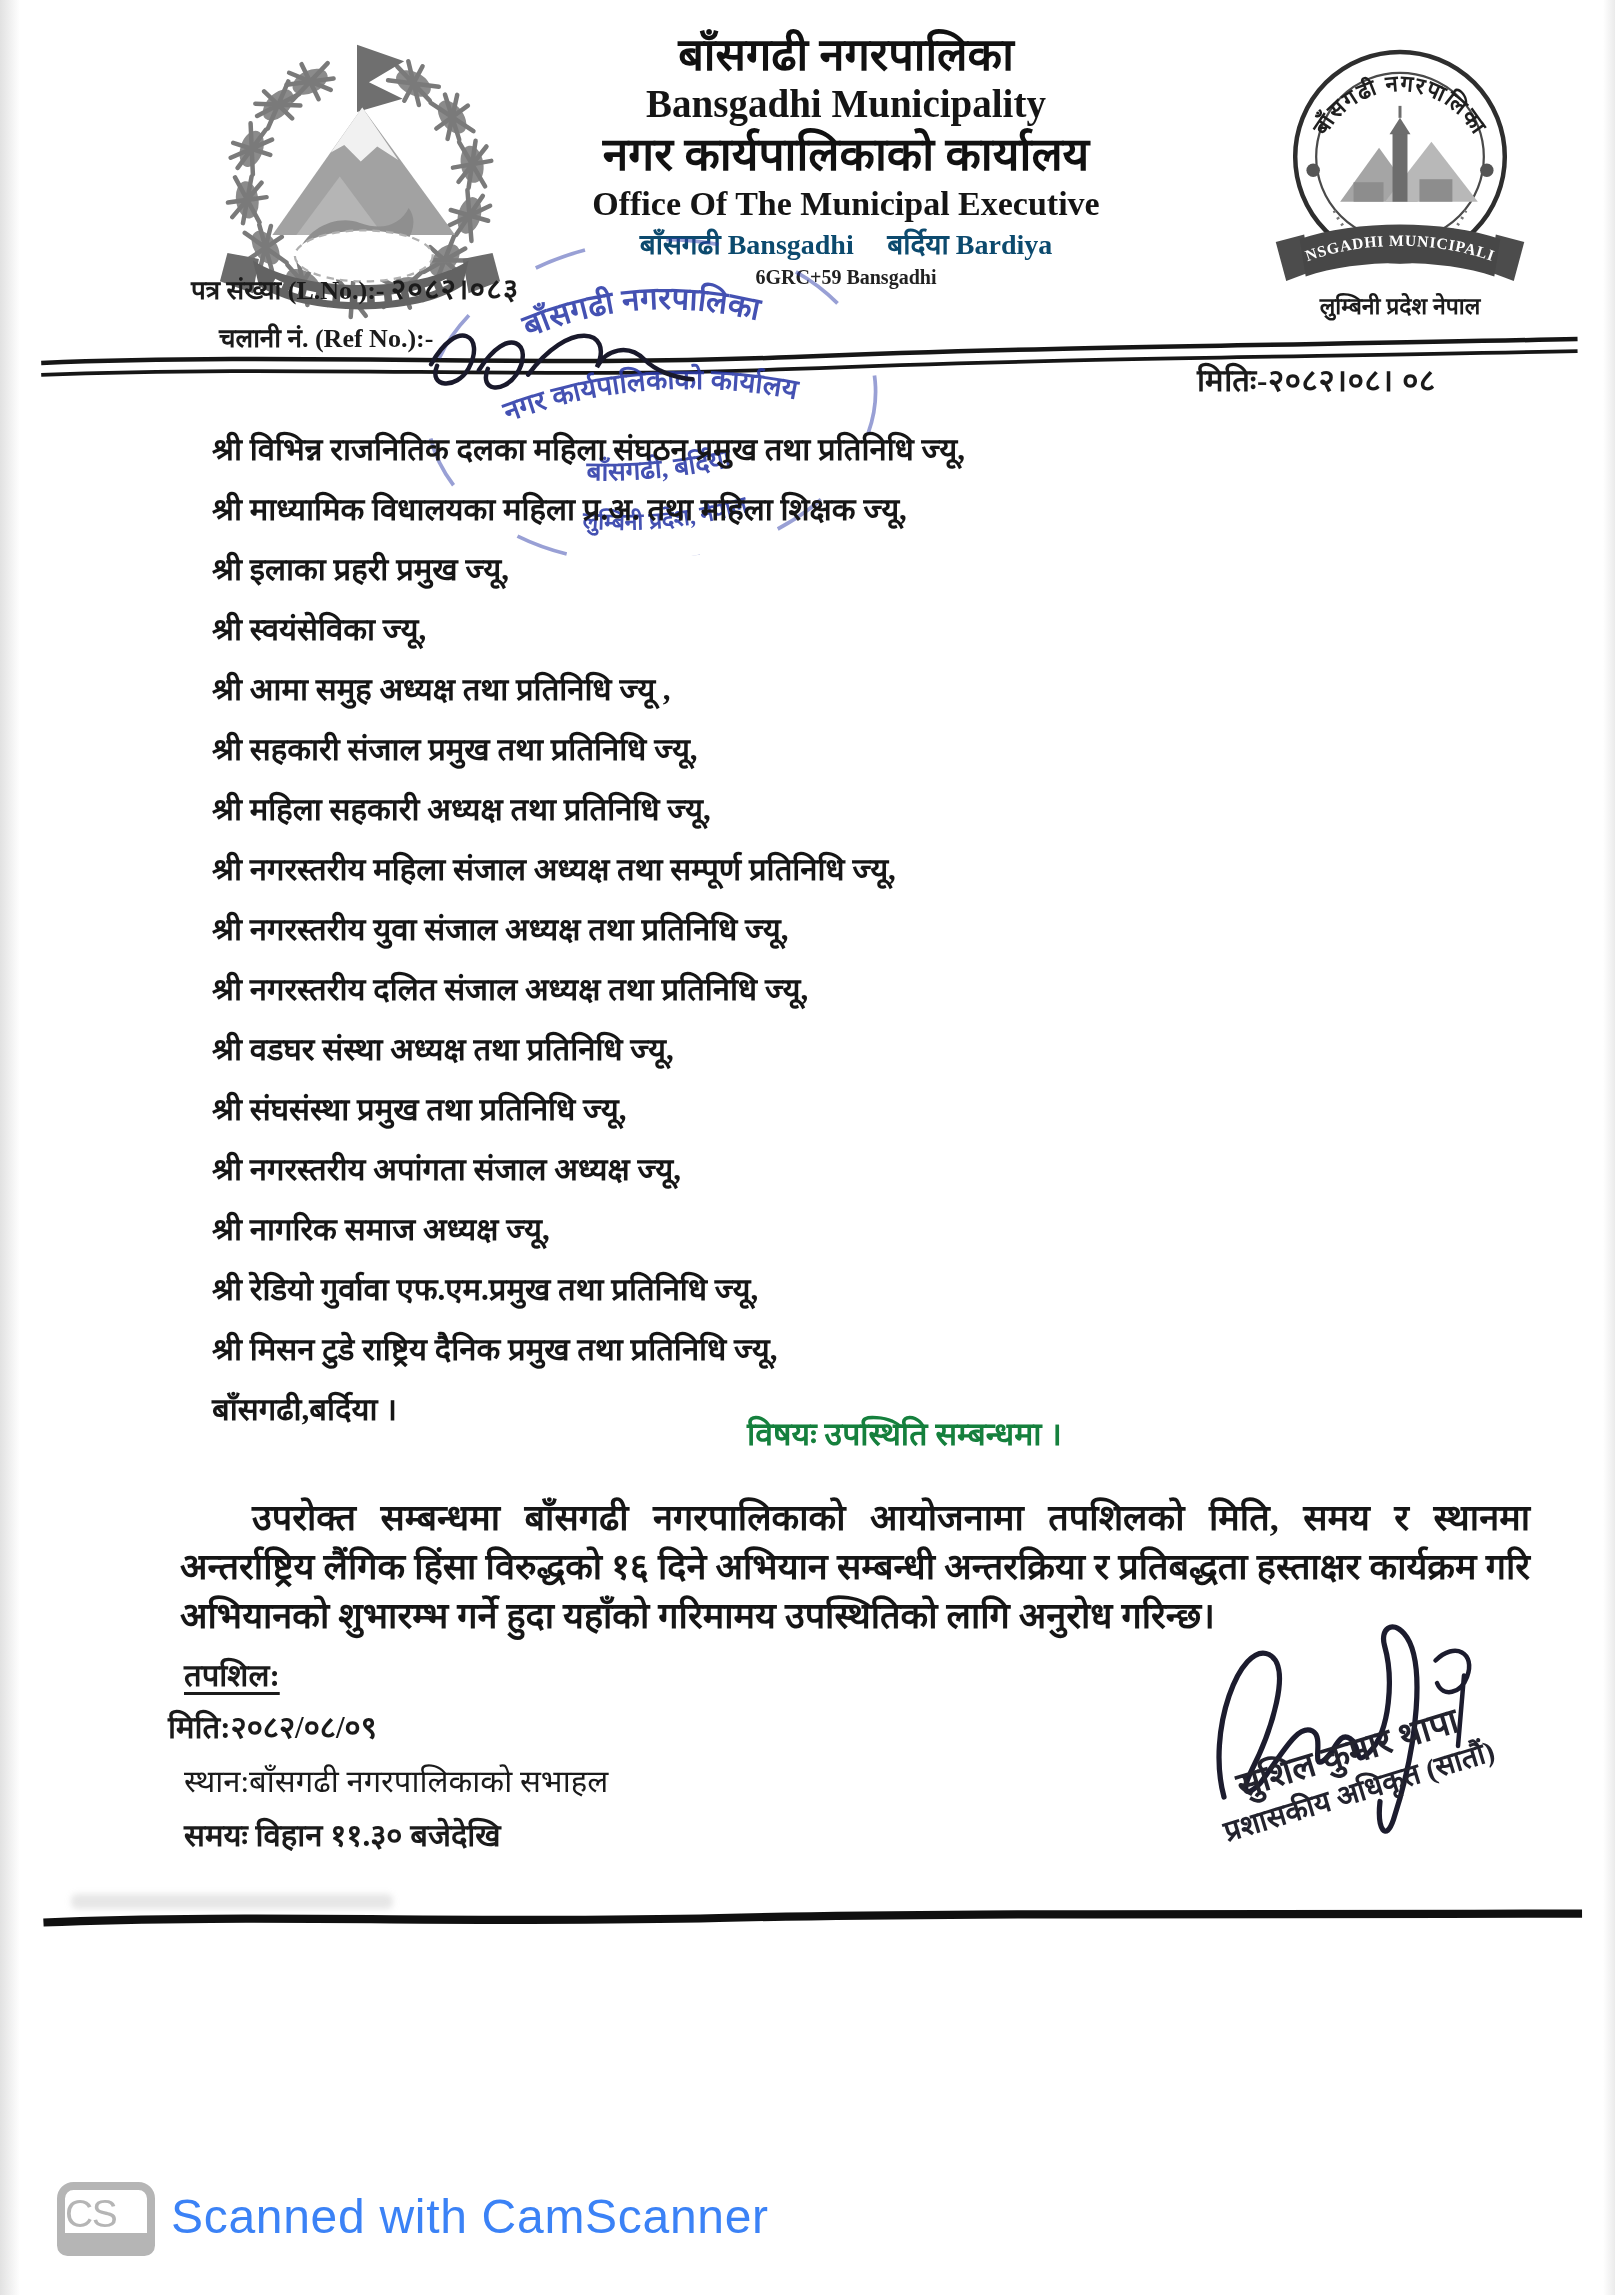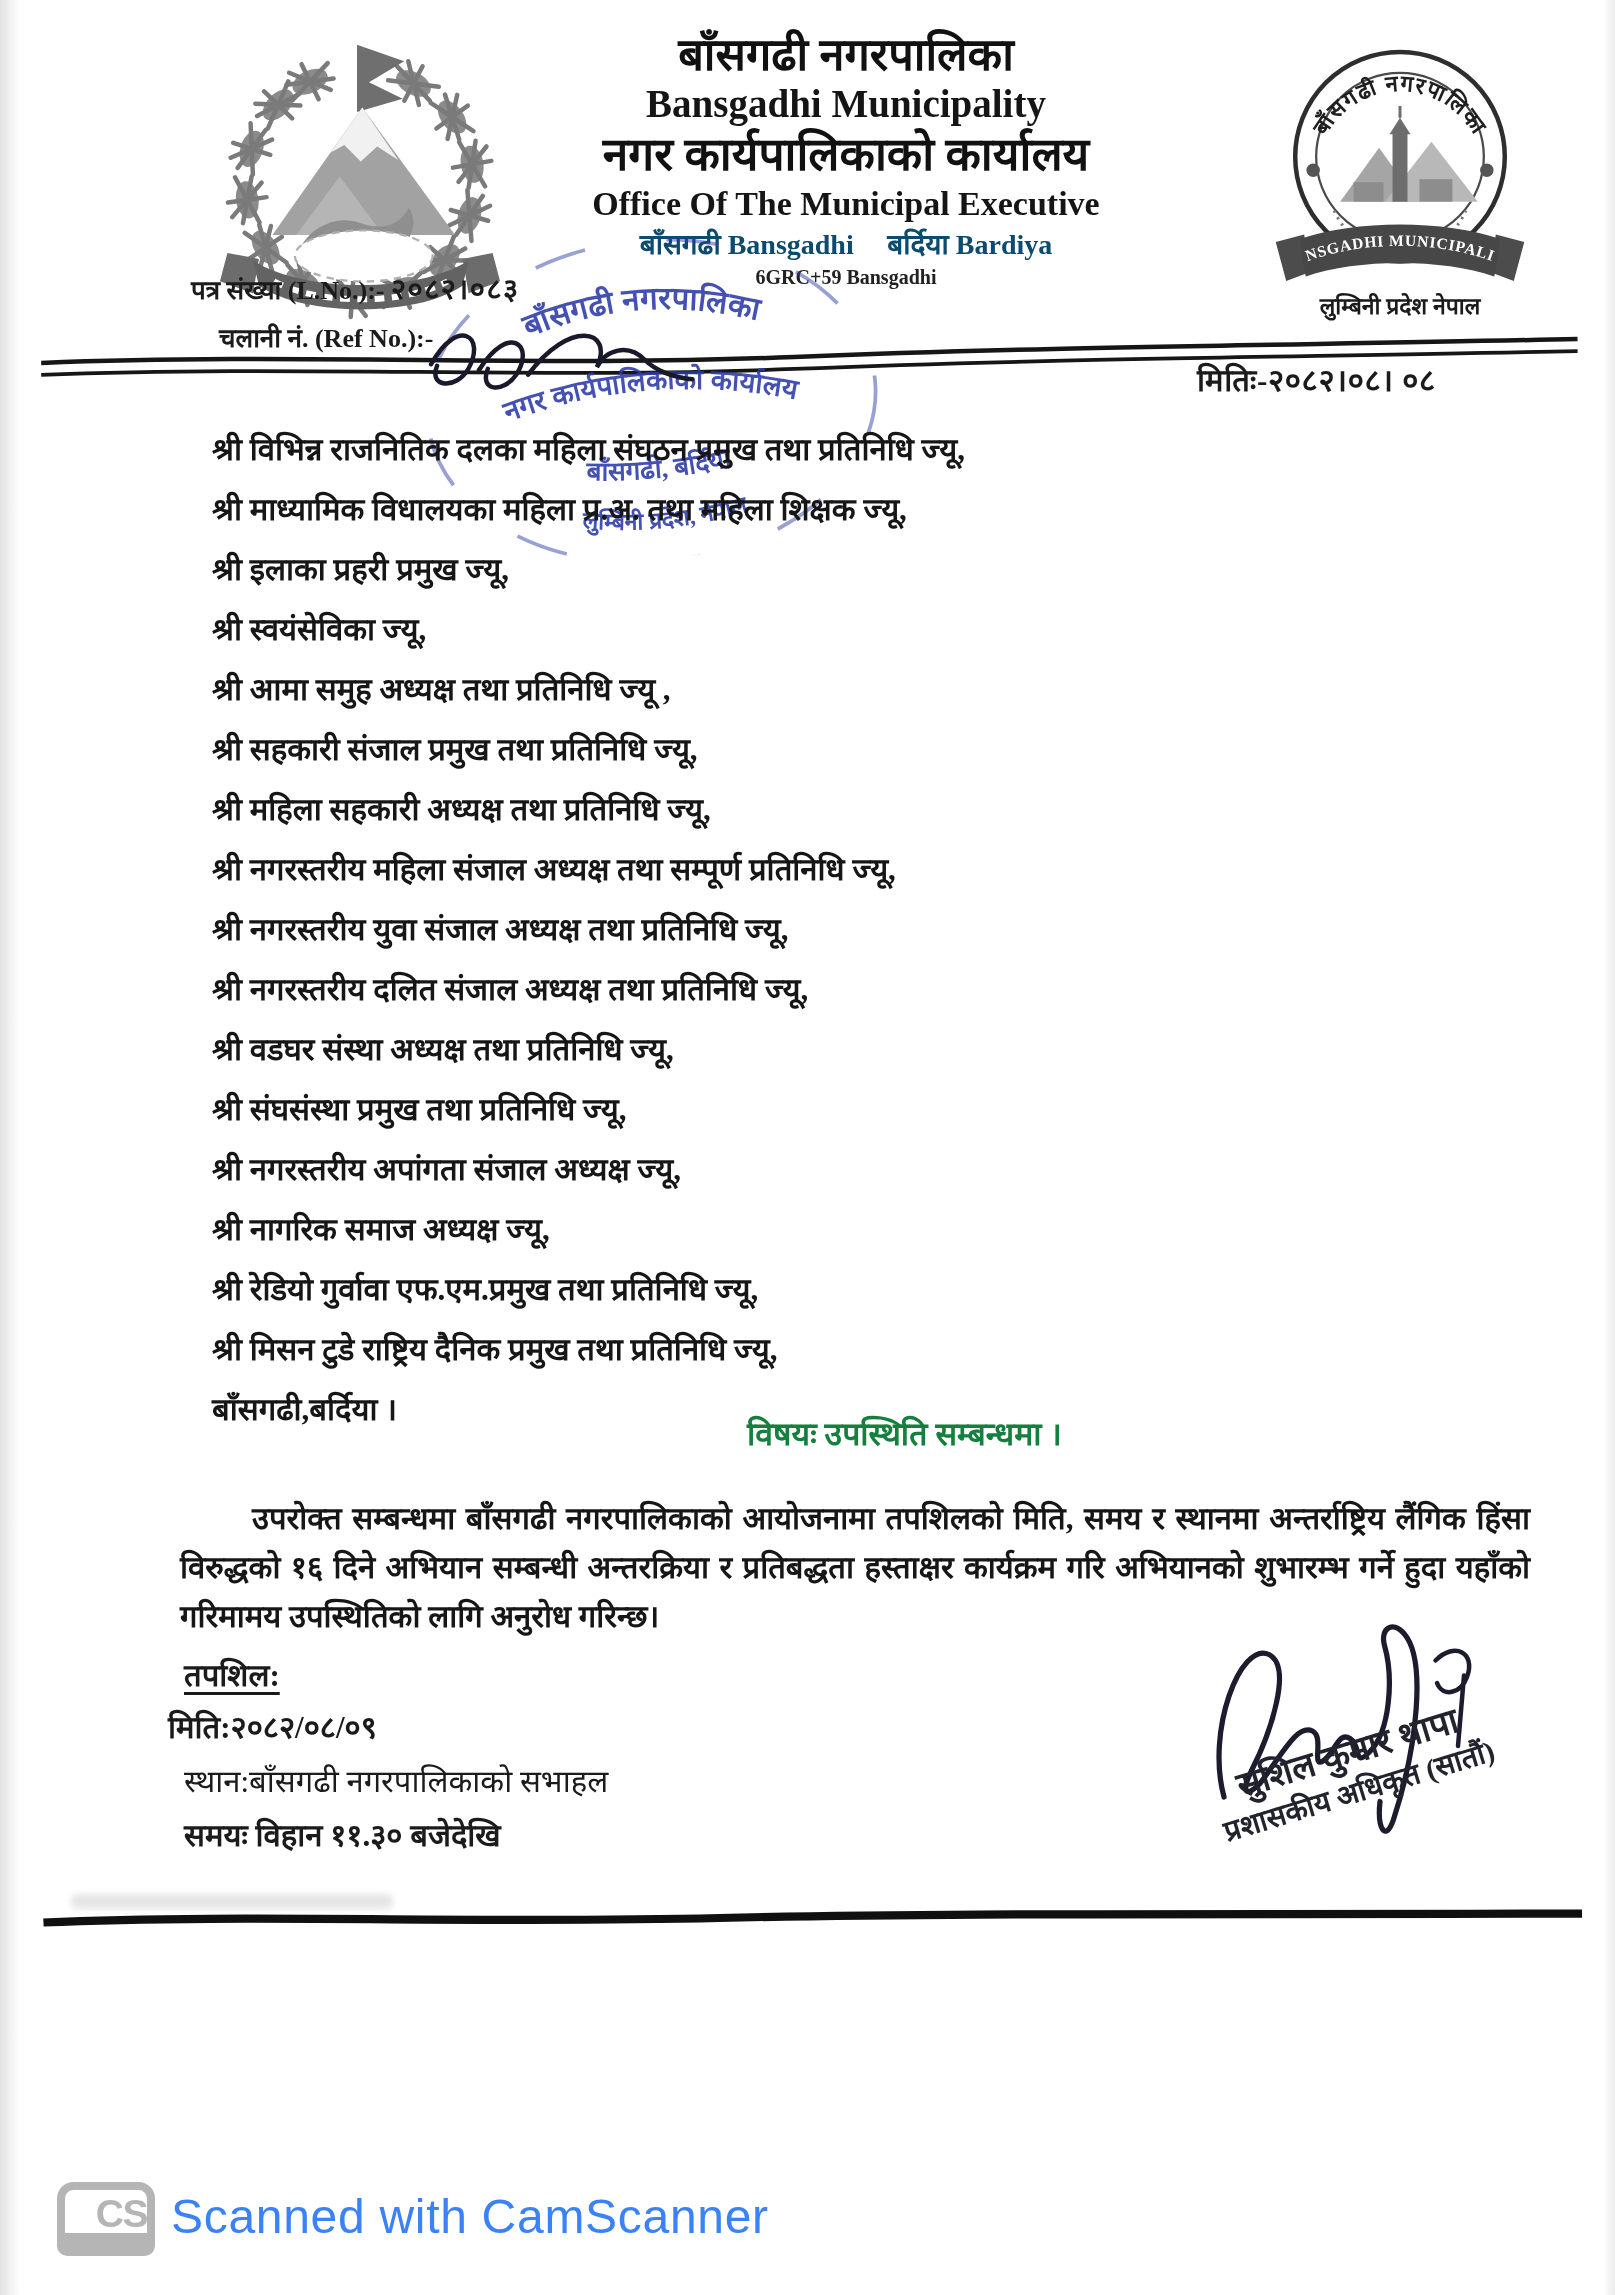--- a/index.html
+++ b/index.html
@@ -36,41 +36,41 @@
   .dateline{position:absolute;left:1197px;top:358px;font-size:31px;font-weight:bold;letter-spacing:0.7px;}
 
   
   .recipients{position:absolute;left:212px;top:420px;width:1124px;}
   .recipients .r{height:60px;line-height:60px;font-size:31px;font-weight:bold;color:#161616;white-space:nowrap;}
 
   .subject{position:absolute;top:1411px;left:56%;transform:translateX(-50%);
     font-size:32px;font-weight:bold;white-space:nowrap;color:#15803d;}
 
   .bodypara{position:absolute;left:180px;top:1494px;width:1350px;
-    font-size:31px;font-weight:bold;line-height:49px;text-align:justify;
+    font-size:36px;font-weight:bold;line-height:49px;text-align:justify;
     text-indent:72px;color:#161616;}
 
   .tapashil{position:absolute;left:184px;top:1653px;font-size:31px;font-weight:bold;
     text-decoration:underline;text-underline-offset:6px;}
   .det1{position:absolute;left:168px;top:1705px;font-size:31px;font-weight:bold;}
   .det2{position:absolute;left:184px;top:1759px;font-size:31px;font-weight:normal;}
   .det3{position:absolute;left:184px;top:1813px;font-size:31px;font-weight:bold;}
 
   .sigblock{position:absolute;left:1128px;top:1731px;width:450px;
     transform:rotate(-17deg);text-align:center;color:#23232e;}
   .sigblock .nm{font-size:35px;font-weight:bold;line-height:43px;}
   .sigblock .tt{font-size:29px;font-weight:bold;line-height:37px;}
 
   
   .cs-badge{position:absolute;left:57px;top:2182px;width:82px;height:58px;
     border:8.2px solid #b5b5b5;border-radius:16.5px 16.5px 10.5px 10.5px;}
   .cs-badge .bar{position:absolute;left:-1.5px;right:-1.5px;bottom:-6px;height:21px;
     background:#b5b5b5;border-radius:0 0 7.5px 7.5px;}
-  .cs-badge .cs{position:absolute;left:0;right:0;top:1.5px;text-align:right;
-    font-family:"Liberation Sans", sans-serif;font-size:39px;font-weight:bold;color:#b5b5b5;letter-spacing:-1.5px;}
+  .cs-badge .cs{position:absolute;left:0;right:0;top:1.5px;text-align:left;
+    font-family:"Liberation Sans", sans-serif;font-size:39px;font-weight:normal;color:#b5b5b5;letter-spacing:-1.5px;}
   .cs-text{position:absolute;left:171px;top:2189px;font-family:"Liberation Sans", sans-serif;
     font-size:48px;color:#3b82f6;letter-spacing:0.7px;white-space:nowrap;}
 
   .abs{position:absolute;}
   svg text{font-family:"Liberation Serif", serif;}
 </style>
 </head>
 <body>
 
 <div class="page">

